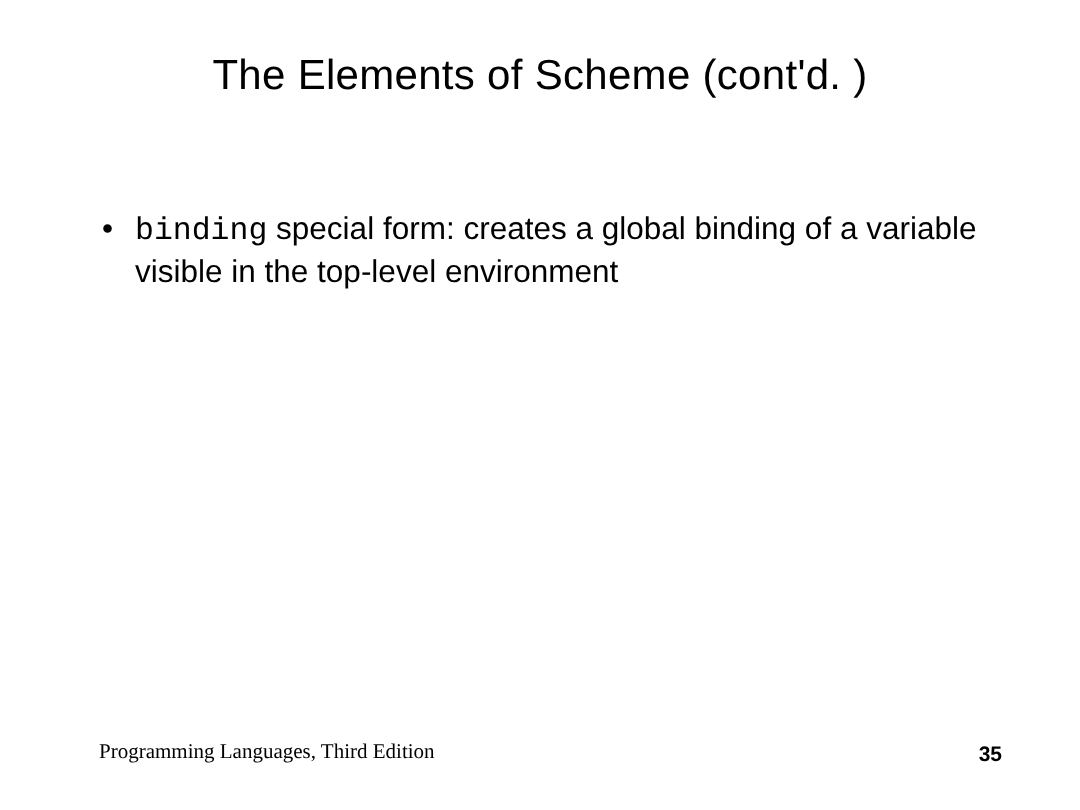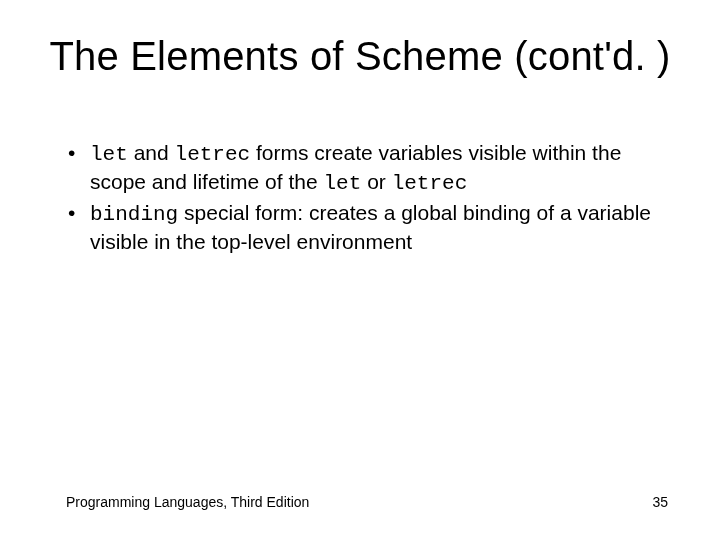--- a/index.html
+++ b/index.html
@@ -17,21 +17,21 @@
     width: 720px;
     height: 540px;
     box-sizing: border-box;
   }
   .title {
     position: absolute;
     top: 34px;
     left: 0;
     right: 0;
     text-align: center;
-    font-size: 40px;
+    font-size: 28px;
     font-weight: 400;
     letter-spacing: 0.2px;
   }
   .body {
     position: absolute;
     top: 140px;
     left: 66px;
     right: 60px;
     font-size: 21px;
     line-height: 1.28;
@@ -56,41 +56,40 @@
   }
   code.kw {
     font-family: "Courier New", Courier, monospace;
     font-size: 21px;
   }
   .footer-left {
     position: absolute;
     left: 66px;
     bottom: 30px;
     font-size: 14px;
+    font-family: Liberation Serif, serif;
   }
   .footer-right {
     position: absolute;
     right: 52px;
     bottom: 30px;
     font-size: 14px;
+    font-weight: bold;
   }
 </style>
 </head>
 <body>
 
 <div class="slide">
 
   <div class="title">The Elements of Scheme (cont'd. )</div>
 
   <div class="body">
     <ul class="bullets">
       <li>
-        <span><code class="kw">let</code> and <code class="kw">letrec</code> forms create variables visible within the scope and lifetime of the <code class="kw">let</code> or <code class="kw">letrec</code></span>
-      </li>
-      <li>
         <span><code class="kw">binding</code> special form: creates a global binding of a variable visible in the top-level environment</span>
       </li>
     </ul>
   </div>
 
   <div class="footer-left">Programming Languages, Third Edition</div>
   <div class="footer-right">35</div>
 
 </div>
 

